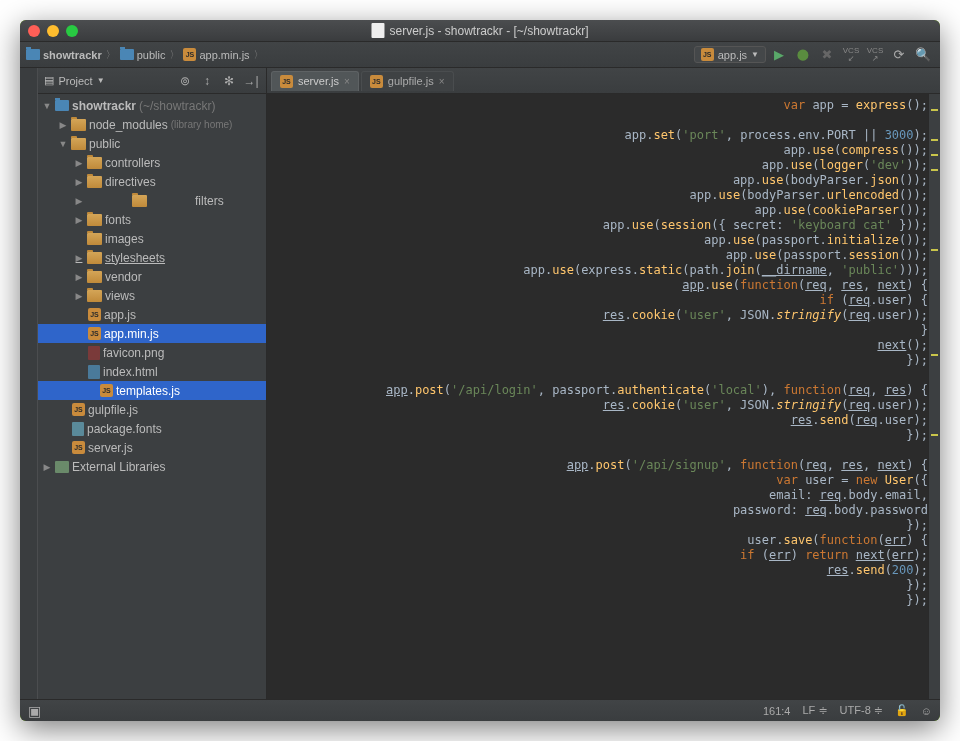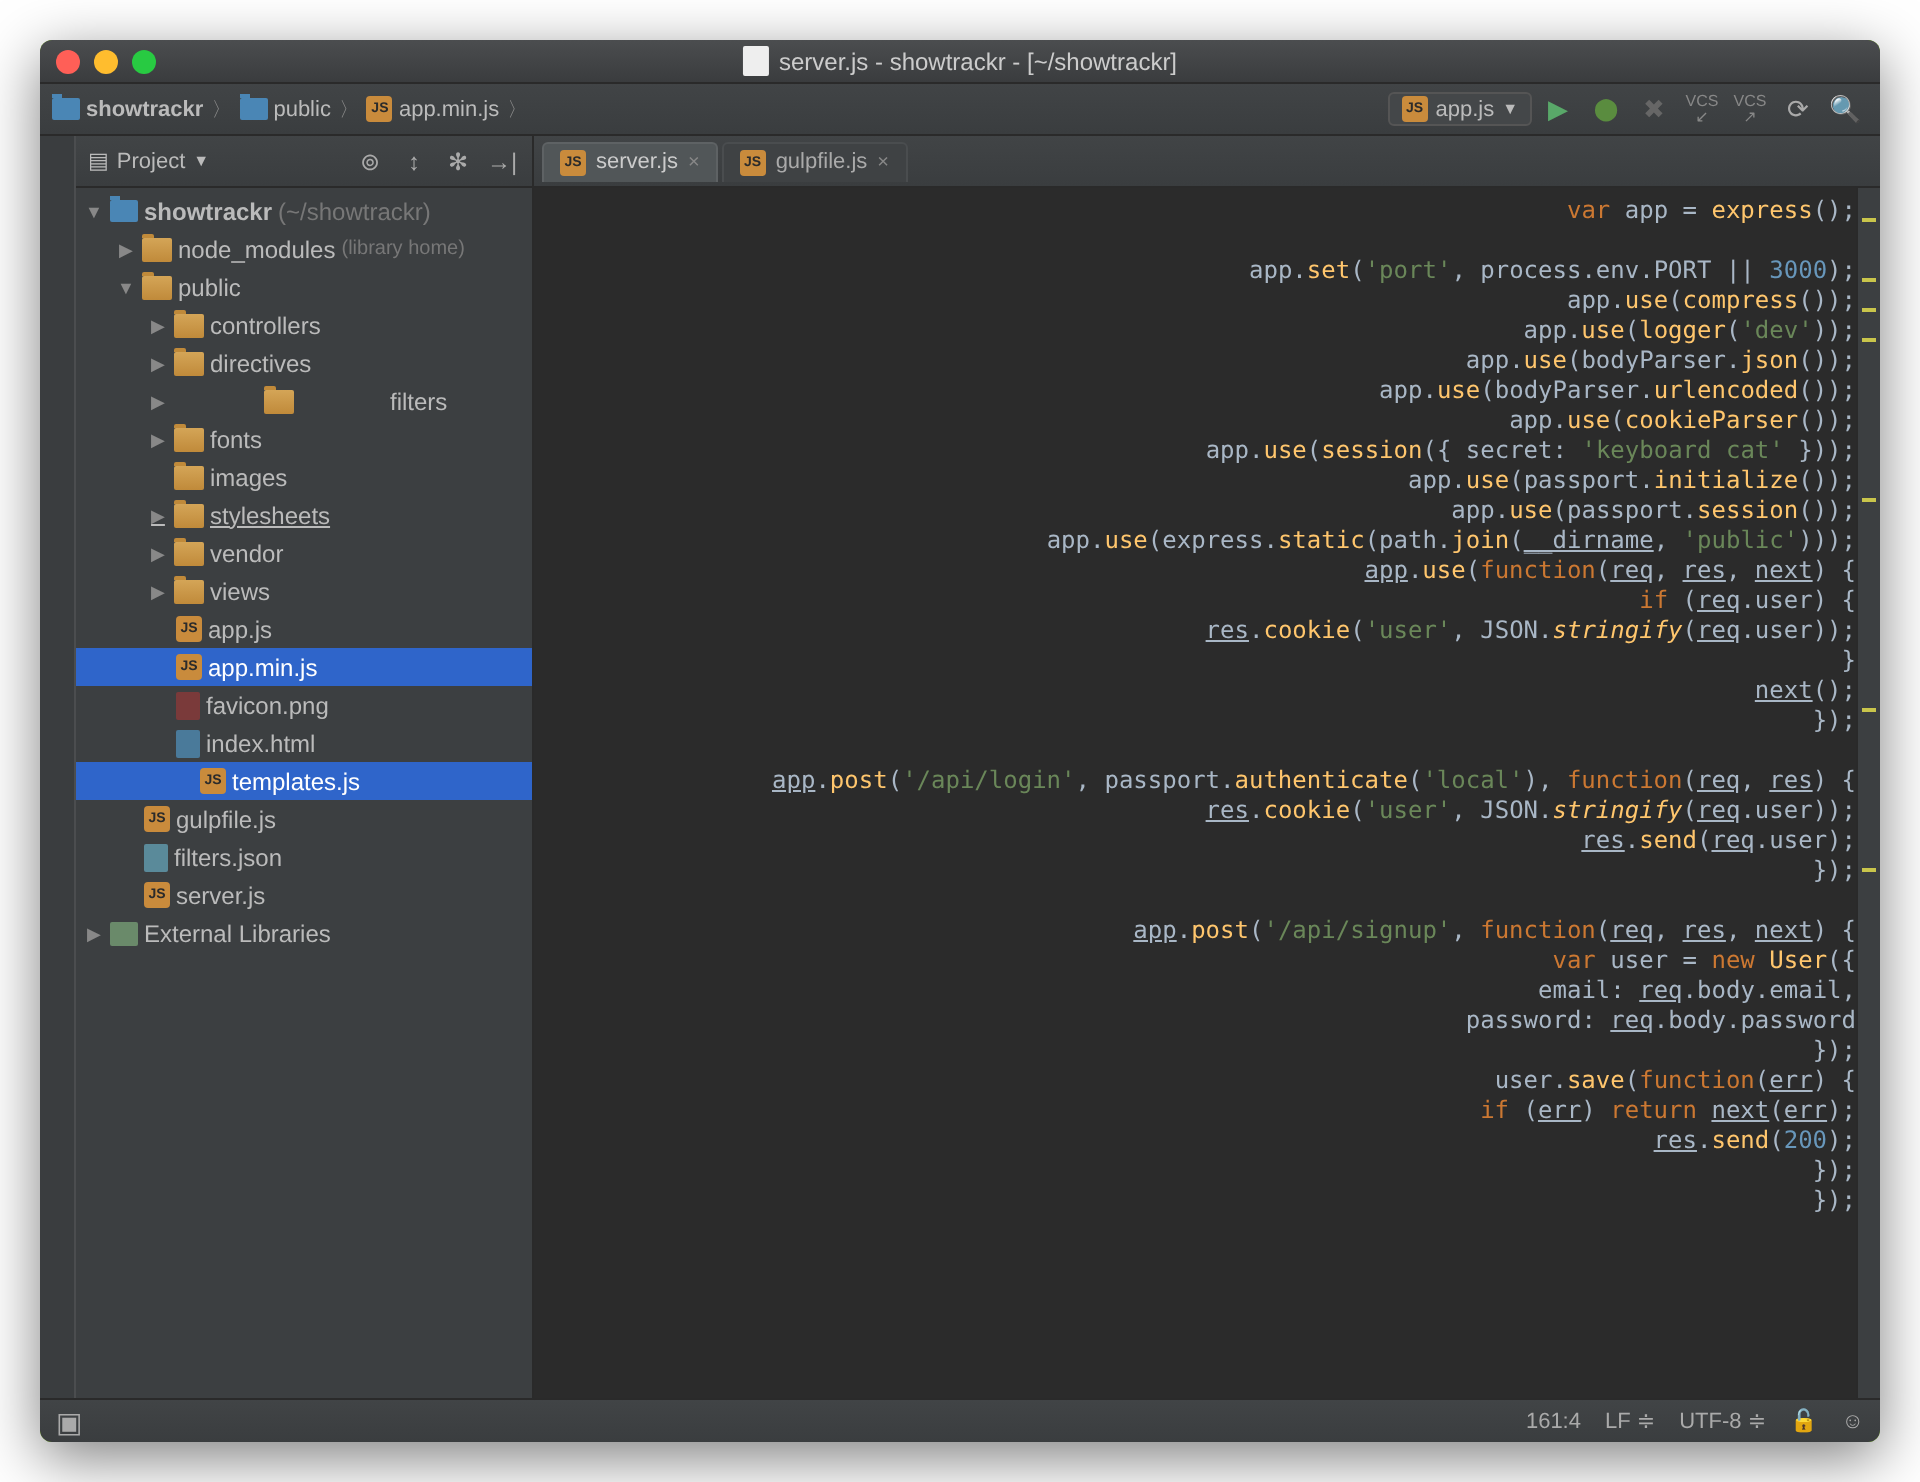--- a/index.html
+++ b/index.html
@@ -421,21 +421,21 @@
           <div class="tree-row selected" style="padding-left:62px;">
             <span class="js-icon"></span>
             <span>templates.js</span>
           </div>
           <div class="tree-row" style="padding-left:34px;">
             <span class="js-icon"></span>
             <span>gulpfile.js</span>
           </div>
           <div class="tree-row" style="padding-left:34px;">
             <span class="file-icon-tree" style="background:#5a8a9a;"></span>
-            <span>filters.json</span>
+            <span>package.fonts</span>
           </div>
           <div class="tree-row" style="padding-left:34px;">
             <span class="js-icon"></span>
             <span>server.js</span>
           </div>
           <div class="tree-row" style="padding-left:4px;">
             <span class="tree-arrow closed"></span>
             <span style="width:14px;height:12px;background:#6a8a6a;border-radius:1px;"></span>
             <span>External Libraries</span>
           </div>

